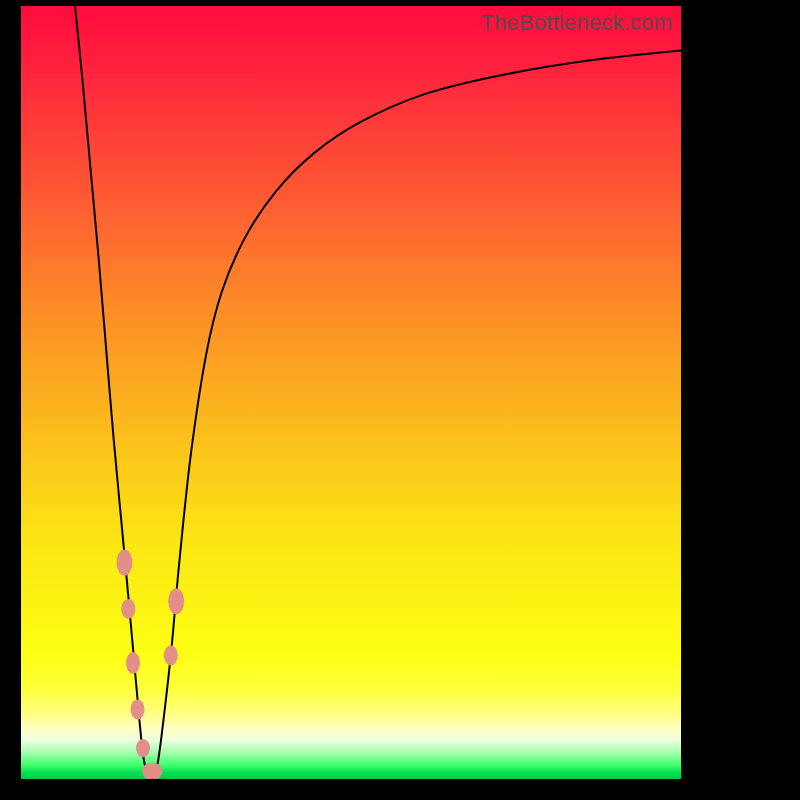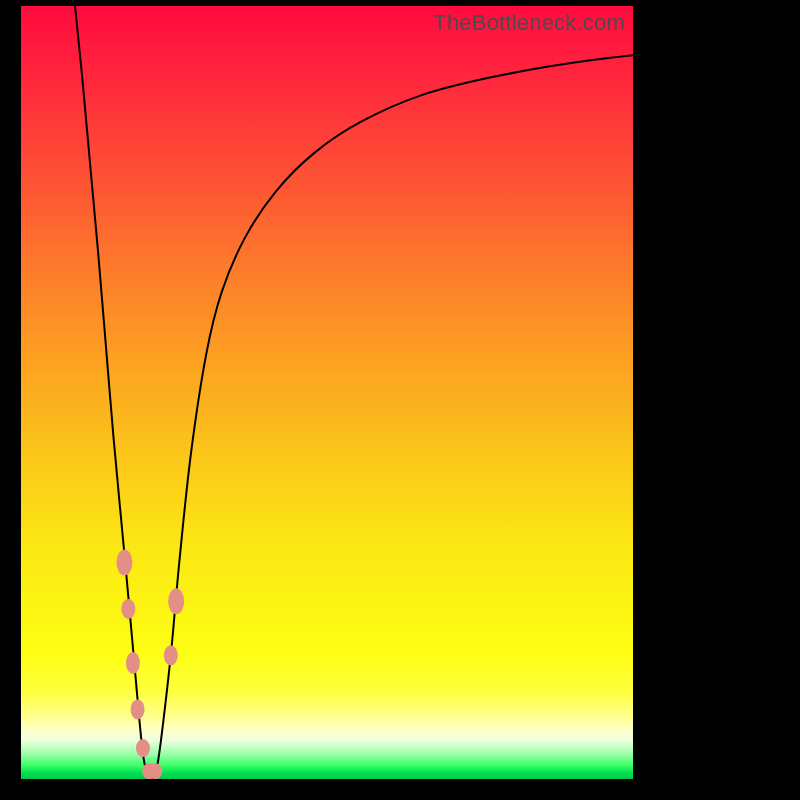--- a/index.html
+++ b/index.html
@@ -38,20 +38,21 @@
       #feff14 84%,
       #ffff3d 88.5%,
       #ffff82 91.5%,
       #ffffc4 93.5%,
       #ecffdf 95%,
       #99ffa7 96.8%,
       #3fff6a 98.2%,
       #00e14f 99.2%,
       #00c84d 100%
     );
+    padding-left: 48px;
   }
   .watermark {
     position: absolute;
     top: 4px;
     right: 8px;
     color: #4c4c4c;
     font-size: 22px;
     font-weight: 400;
     letter-spacing: 0.2px;
     z-index: 5;

